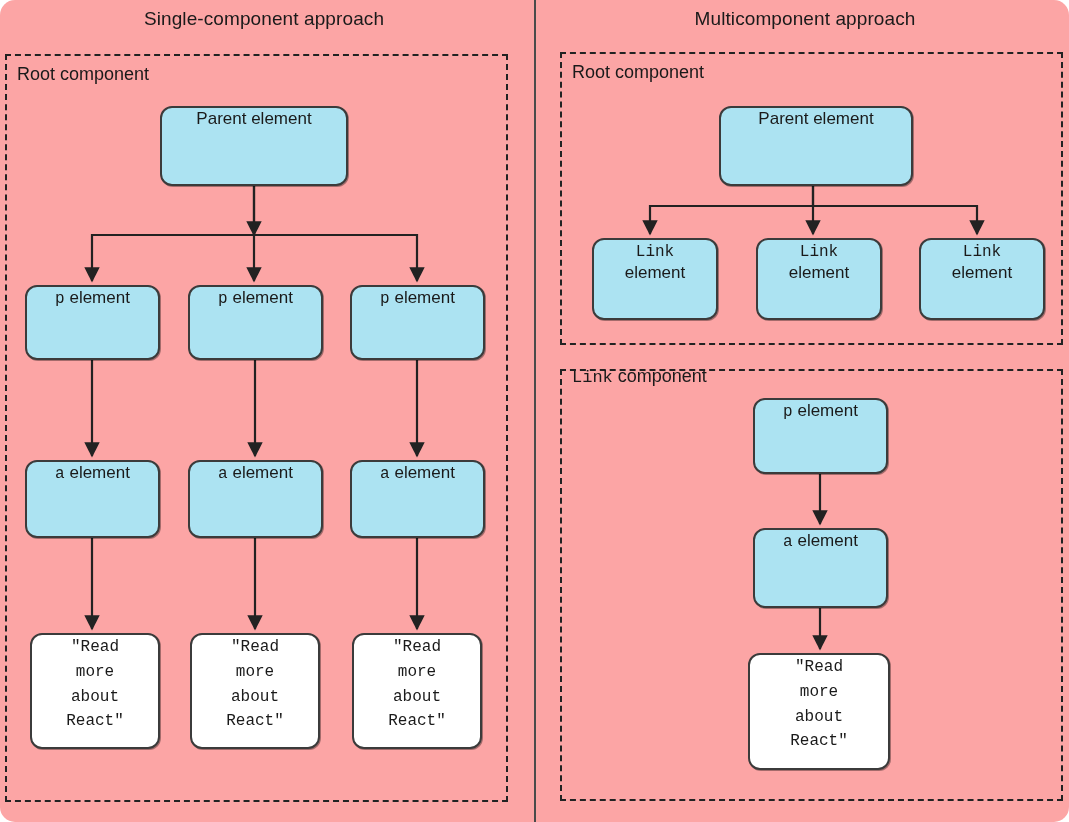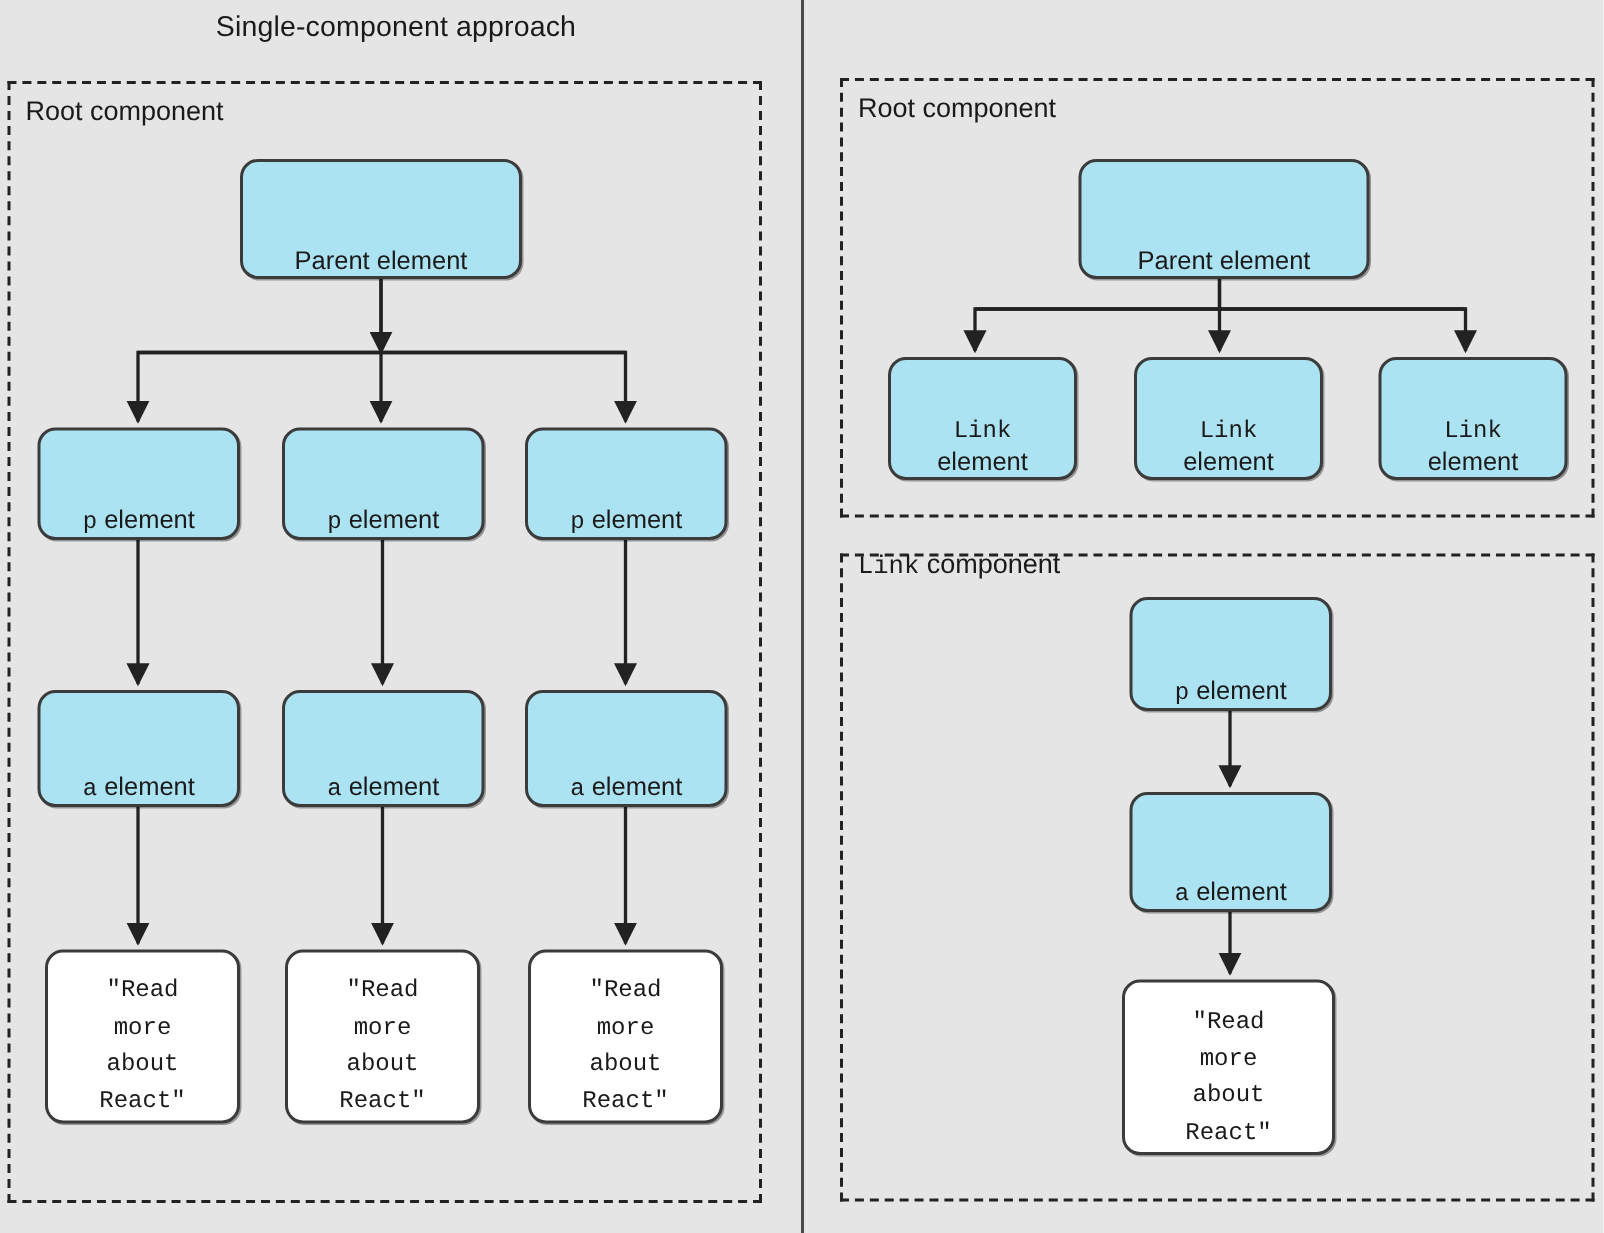--- a/index.html
+++ b/index.html
@@ -9,21 +9,22 @@
   }
   body {
     font-family: "Liberation Sans", sans-serif;
     color: #1a1a1a;
   }
   #page {
     position: relative;
     width: 1069px;
     height: 822px;
     overflow: hidden;
-    background: #e5e5e5;
+    background: #fca5a5;
+    border-radius: 15px;
   }
 
   
   .panel-title {
     position: absolute;
     font-family: "Liberation Sans", sans-serif;
     font-size: 19px;
     color: #1a1a1a;
     text-align: center;
     white-space: nowrap;
@@ -69,21 +70,21 @@
   #label-right-root { left: 572px; top: 62px; }
   #label-right-link { left: 572px; top: 366px; }
 
   
   .node {
     position: absolute;
     box-sizing: border-box;
     border: 2px solid #3b3b3b;
     border-radius: 12px;
     display: flex;
-    align-items: flex-end;
+    align-items: flex-start;
     justify-content: center;
     text-align: center;
     font-family: "Liberation Sans", sans-serif;
     font-size: 17px;
     color: #1a1a1a;
     line-height: 1.25;
     box-shadow: 1px 1px 0 rgba(0,0,0,0.35);
   }
   .node.blue  { background: #ace3f2; }
   .node.white { background: #ffffff; }
@@ -107,20 +108,21 @@
     height: 822px;
     pointer-events: none;
   }
 </style>
 </head>
 <body>
 
 <div id="page">
 
   <div class="panel-title" id="title-left">Single-component approach</div>
+  <div class="panel-title" id="title-right">Multicomponent approach</div>
 
   <div id="divider"></div>
 
   <div class="component-box" id="box-left-root"></div>
   <div class="component-label" id="label-left-root">Root component</div>
 
   <div class="component-box" id="box-right-root"></div>
   <div class="component-label" id="label-right-root">Root component</div>
 
   <div class="component-box" id="box-right-link"></div>

